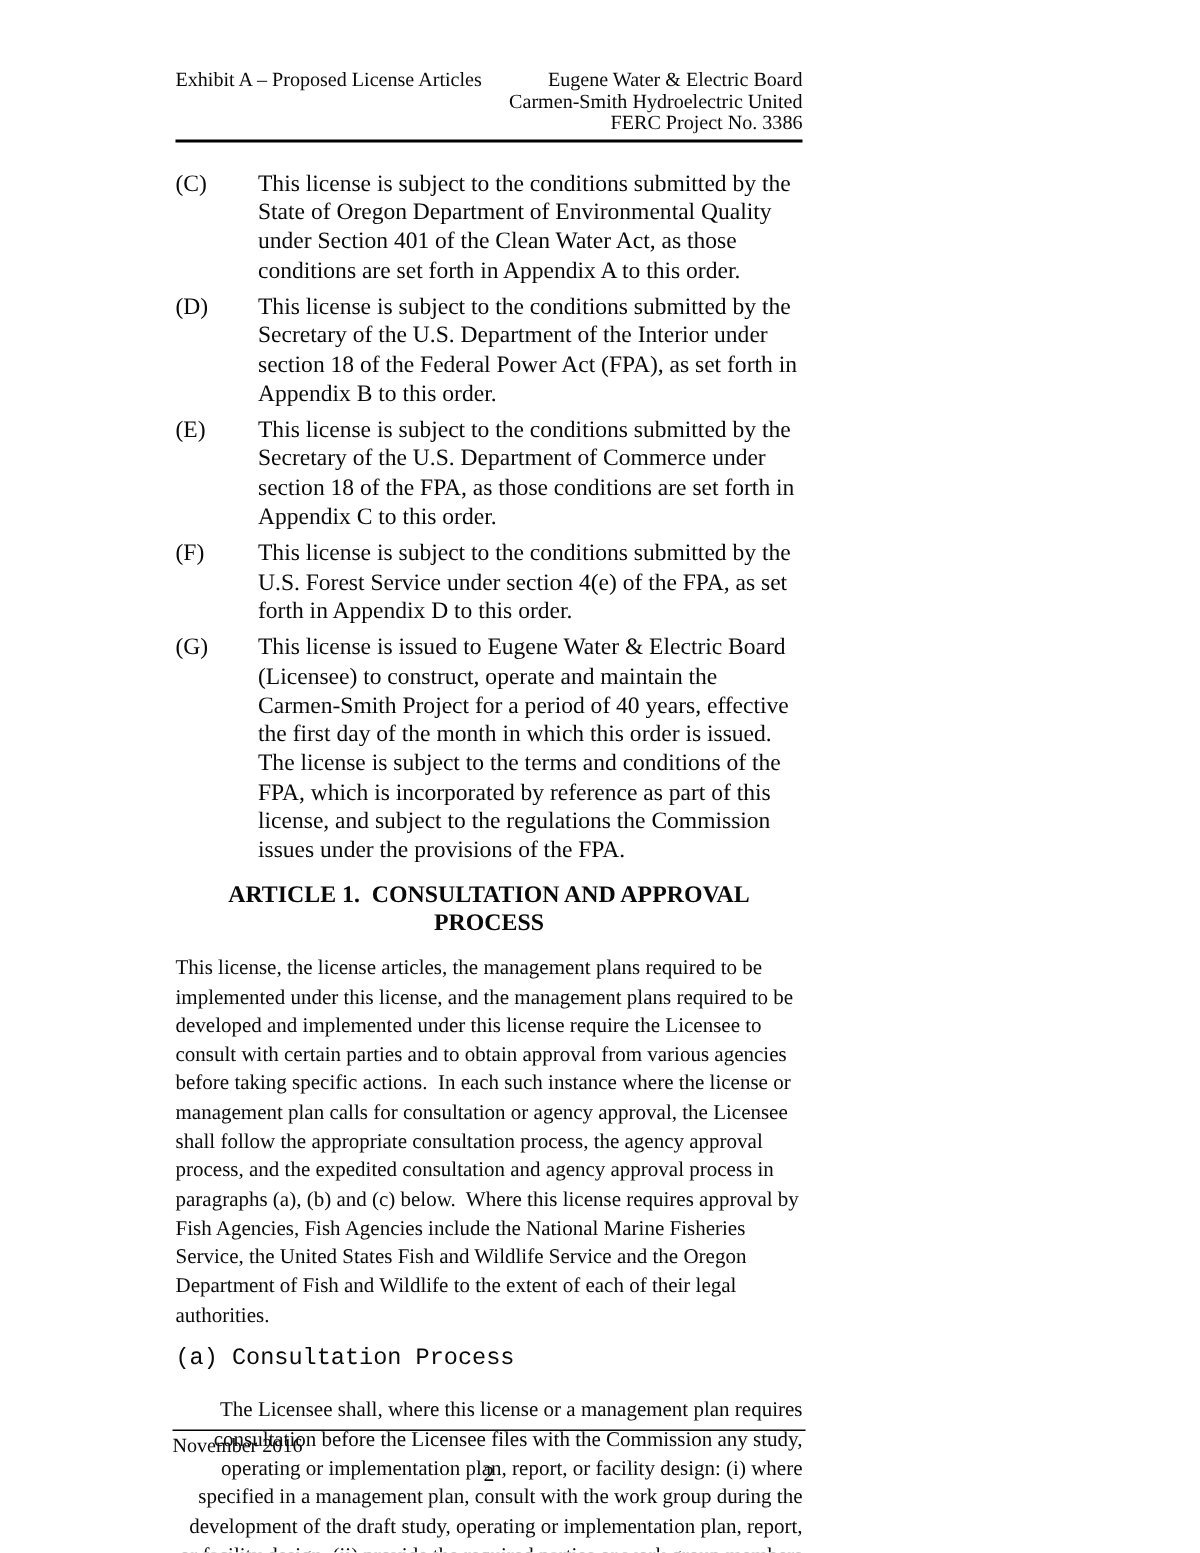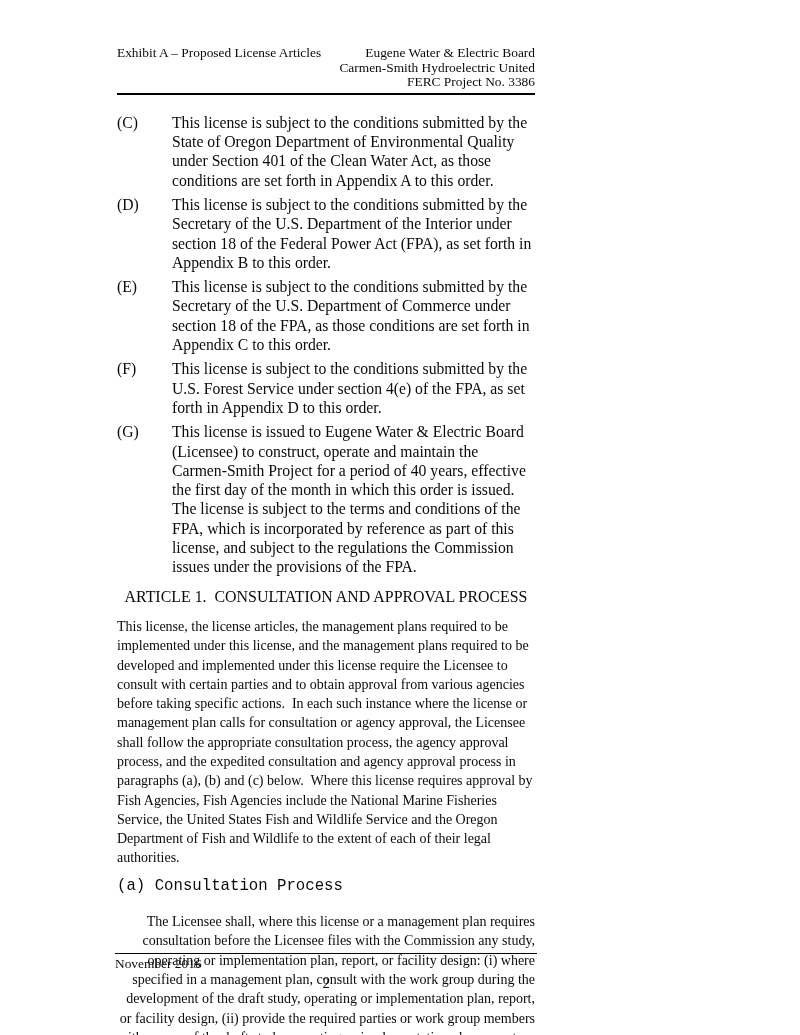--- a/index.html
+++ b/index.html
@@ -46,21 +46,21 @@
     flex: 0 0 55px;
   }
   .condition-text {
     flex: 1;
     white-space: pre-wrap;
   }
   .article-heading {
     margin: 10px 0 11px 0;
     text-align: center;
     font-size: 15.9px;
-    font-weight: normal;
+    font-weight: bold;
     line-height: 19.3px;
     white-space: pre-wrap;
   }
   .body-para {
     margin: 0;
     font-size: 14px;
     line-height: 19.3px;
     white-space: pre-wrap;
   }
   .subsection-heading {

